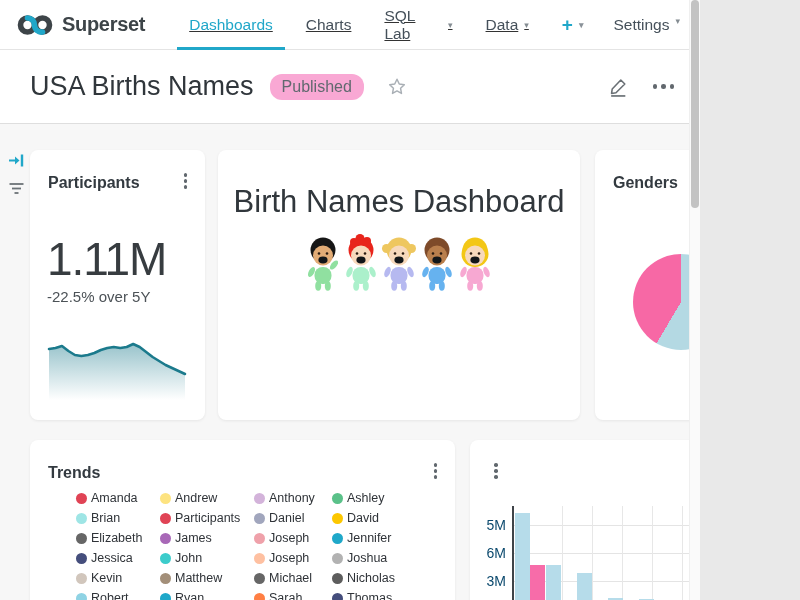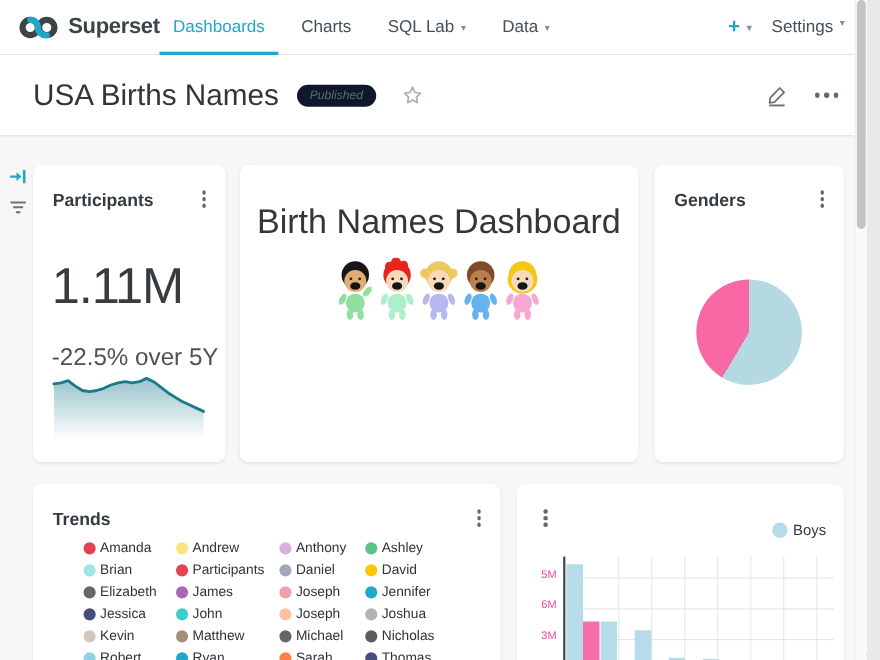--- a/index.html
+++ b/index.html
@@ -1,61 +1,61 @@
 <!DOCTYPE html>
 <html><head>
 <meta charset="utf-8">
 <style>
   * { box-sizing: border-box; margin: 0; padding: 0; }
   html,body { background:#e9e9e9; }
   .app {
-    position: relative; width: 788px; height: 600px; overflow: hidden;
+    position: relative; width: 700px; height: 600px; overflow: hidden;
     background:#fff; font-family:"Liberation Sans", sans-serif; color:#333;
   }
   
   .navbar { height:50px; display:flex; align-items:center; padding:0 20px 0 16px;
             border-bottom:1px solid #E4E4E4; background:#fff; position:relative; z-index:5; }
   .logo { display:flex; align-items:center; }
   .brand { font-size:20px; font-weight:bold; color:#3D4448; margin-left:8px; letter-spacing:-0.3px; }
-  .nav { display:flex; margin-left:12px; height:50px; }
+  .nav { display:flex; margin-left:44px; height:50px;text-decoration:underline; }
   .nav-item { position:relative; display:flex; align-items:center; height:50px;
               margin-right:33px; font-size:15.5px; color:#45505A; cursor:pointer; }
   .nav-item.active { color:#20A7C9; }
   .nav-item.active::after { content:""; position:absolute; left:-12px; right:-12px; bottom:0;
               height:3px; background:#20A7C9; }
   .caret { font-size:9px; color:#848C92; margin-left:6px; }
   .nav-right { margin-left:auto; display:flex; align-items:center; }
   .plus-btn { color:#20A7C9; font-size:19px; font-weight:bold; display:flex; align-items:center; cursor:pointer; }
   .plus-btn .caret { color:#8A9299; }
-  .settings { margin-left:18px; font-size:15.5px; color:#45505A; display:flex; cursor:pointer; }
+  .settings { margin-left:30px; font-size:15.5px; color:#45505A; display:flex; cursor:pointer; }
   
   .header-row { height:74px; display:flex; align-items:center; padding:0 26px 0 30px;
                 background:#fff; border-bottom:1px solid #DEDEDE; position:relative; z-index:4; }
   .page-title { font-size:27px; font-weight:500; color:#30363B; }
-  .badge { margin-left:16px; background:#0f172a; color:#61696F; font-size:11px;
-           padding:4px 12px; border-radius:12px; cursor:pointer;font-style:italic; }
+  .badge { margin-left:16px; background:#f9a8d4; color:#61696F; font-size:16px;
+           padding:4px 12px; border-radius:12px; cursor:pointer; }
   .star { margin-left:22px; display:flex; cursor:pointer; }
   .header-actions { margin-left:auto; display:flex; align-items:center; gap:24px; }
   .hdots { display:flex; gap:4px; cursor:pointer; padding:4px 0; }
   .hdots b { width:4.5px; height:4.5px; border-radius:50%; background:#62686E; }
   
   .content { position:absolute; top:124px; left:0; width:800px; height:476px;
              background:#F7F7F7; overflow:hidden; }
   .rail-icon { position:absolute; cursor:pointer; }
   .card { position:absolute; background:#fff; border-radius:8px;
           box-shadow:0 1px 3px rgba(0,0,0,0.07); overflow:hidden; }
   .card-header { position:absolute; top:20px; left:18px; right:12px;
                  display:flex; justify-content:space-between; align-items:flex-end; z-index:2; }
   .card-title { font-size:16px; font-weight:bold; color:#333A40; }
   .kebab { display:flex; flex-direction:column; gap:2.5px; padding:3px 6px; cursor:pointer; }
   .kebab b { width:3.5px; height:3.5px; border-radius:50%; background:#61686E; }
   
   #card-participants { left:30px; top:26px; width:175px; height:270px; }
   .big-number { position:absolute; left:17px; top:82px; font-size:46px; color:#373C40; letter-spacing:-1px; }
-  .subheader  { position:absolute; left:17px; top:138px; font-size:22px; color:#4C5257;margin-top:24px; }
+  .subheader  { position:absolute; left:17px; top:138px; font-size:15px; color:#4C5257; }
   #sparkline  { position:absolute; left:16px; top:192px; }
   
   #card-markdown { left:218px; top:26px; width:362px; height:270px; }
   .md-title { margin-top:34px; text-align:center; font-size:31px; font-weight:500; color:#31373C; }
   #kids { display:block; margin:14px auto 0; }
   
   #card-genders { left:595px; top:26px; width:172px; height:270px; }
   #pie { position:absolute; left:38px; top:104px; width:96px; height:96px; border-radius:50%; }
   
   #card-trends { left:30px; top:316px; width:425px; height:230px; }
@@ -65,21 +65,21 @@
   .legend-item i { width:11px; height:11px; border-radius:50%; margin-right:4px; flex:none; }
   
   #card-gbs { left:470px; top:316px; width:297px; height:230px; }
   .gbs-legend { position:absolute; top:34px; right:16px; display:flex; align-items:center;
                 font-size:13.5px; color:#34393E; z-index:2; cursor:pointer; }
   .gbs-legend i { width:14px; height:14px; border-radius:50%; margin-right:5px; }
   .hgrid, .vgrid, .axis-line, .bar, .ytick { position:absolute; }
   .hgrid { background:#E4E4E4; height:1px; }
   .vgrid { background:#E7E7E7; width:1px; }
   .axis-line { background:#3F4449; width:1.5px; }
-  .ytick { width:36px; text-align:right; font-size:10px; color:#ec4899; }
+  .ytick { width:36px; text-align:right; font-size:14px; color:#0c4a6e; }
   
   .resize-handle { position:absolute; left:779px; top:459px; }
   .scroll-track { position:absolute; right:0; top:0; width:11px; height:600px;
                   background:#FAFAFA; border-left:1px solid #EFEFEF; z-index:9; }
   .scroll-thumb { position:absolute; right:1px; top:0; width:8px; height:208px;
                   background:#C3C3C3; border-radius:4px; cursor:pointer; z-index:10; }
 </style>
 </head>
 <body>
 

